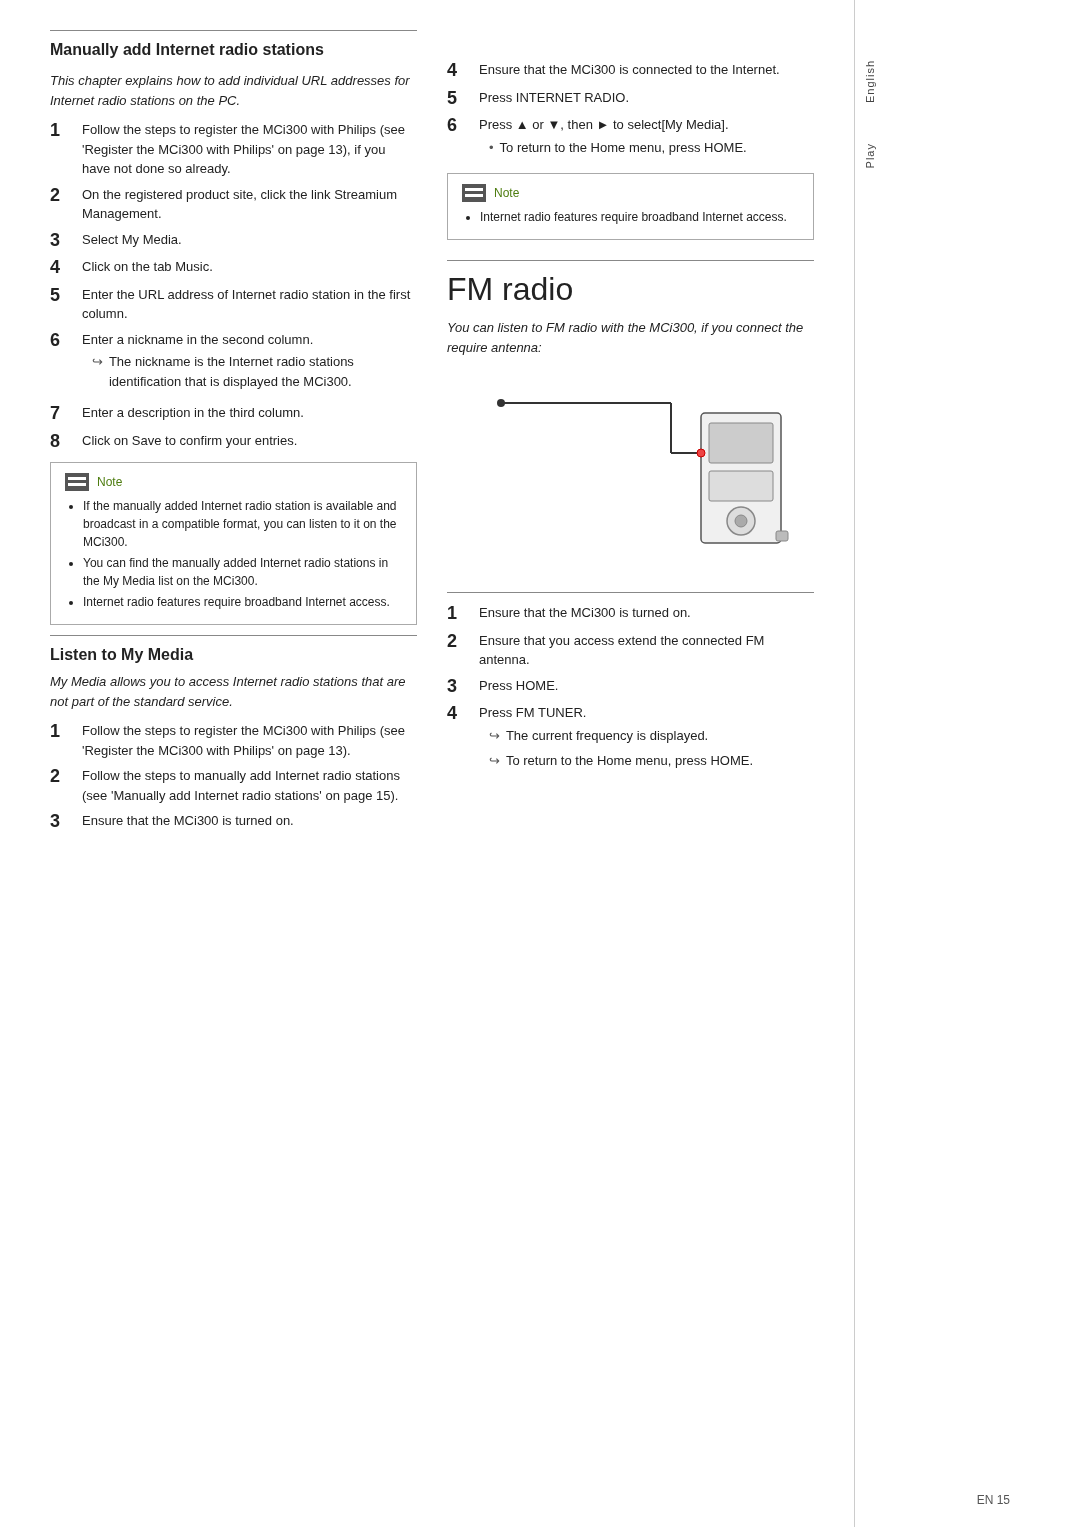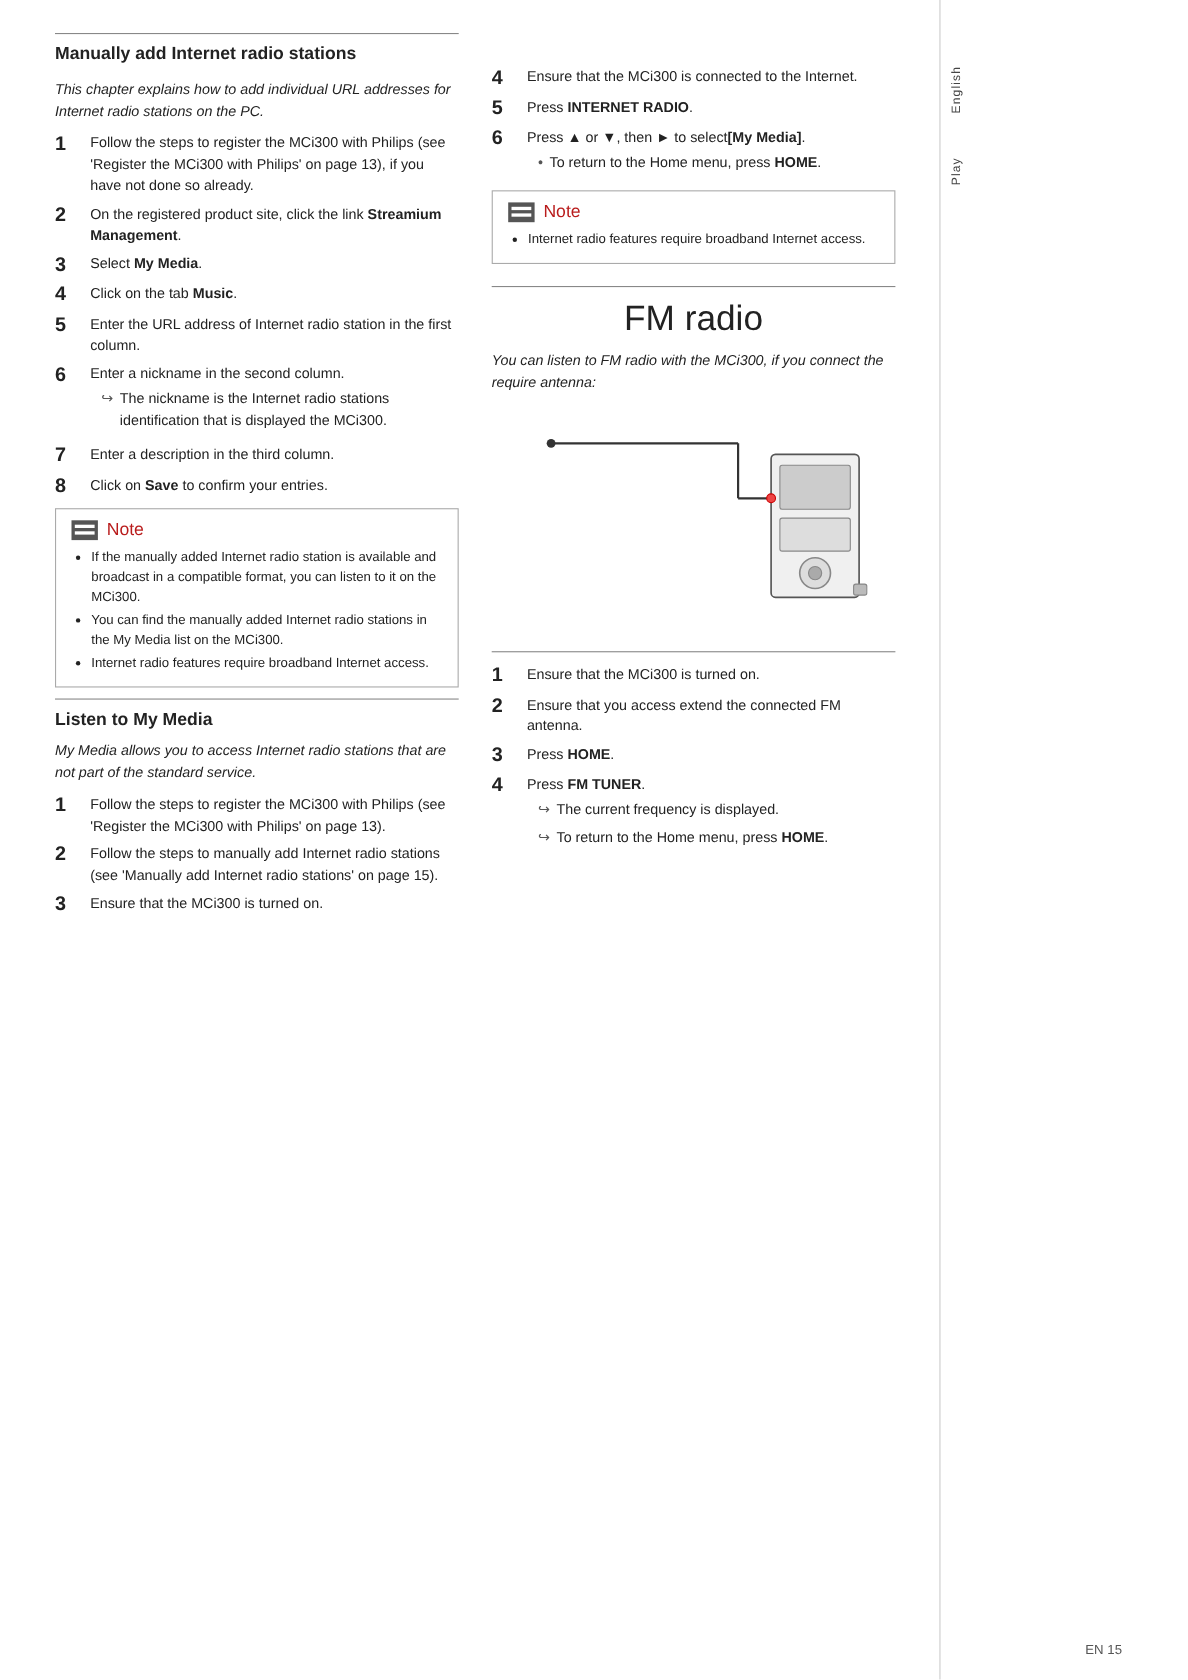--- a/index.html
+++ b/index.html
@@ -81,21 +81,21 @@
       font-weight: bold;
       min-width: 28px;
       margin-right: 4px;
       line-height: 1.2;
     }
     ol.steps li .step-content {
       flex: 1;
       font-size: 13px;
     }
     ol.steps li .step-content strong {
-      font-weight: bold;
+      font-weight: normal;
     }
     .sub-bullet {
       list-style: none;
       margin: 3px 0 3px 10px;
       padding: 0;
     }
     .sub-bullet li {
       display: flex;
       align-items: flex-start;
       margin-bottom: 2px;
@@ -130,51 +130,50 @@
       content: '';
       position: absolute;
       left: 3px;
       width: 18px;
       height: 3px;
       background: #fff;
     }
     .note-icon::before { top: 4px; }
     .note-icon::after { top: 10px; }
     .note-label {
-      font-size: 16px;
-      color: #b91c1c;
+      font-size: 12px;
+      color: #4d7c0f;
     }
     .note-box ul {
       list-style: disc;
       padding-left: 18px;
     }
     .note-box ul li {
       font-size: 12px;
       line-height: 1.5;
       margin-bottom: 3px;
     }
     .fm-radio-title {
       font-size: 32px;
       font-weight: normal;
       margin: 10px 0 10px 0;
-      text-align: center;
     }
     .fm-diagram {
       width: 100%;
       margin: 16px 0;
       text-align: center;
     }
     .fm-diagram svg {
       width: 320px;
       height: 200px;
     }
     .page-footer {
       position: absolute;
       bottom: 20px;
-      right: 60px;
+      right: 70px;
       font-size: 12px;
       color: #555;
     }
     .listen-my-media-title,
     .listen-fm-title {
       font-size: 16px;
       font-weight: bold;
       margin-bottom: 8px;
     }
   </style>

